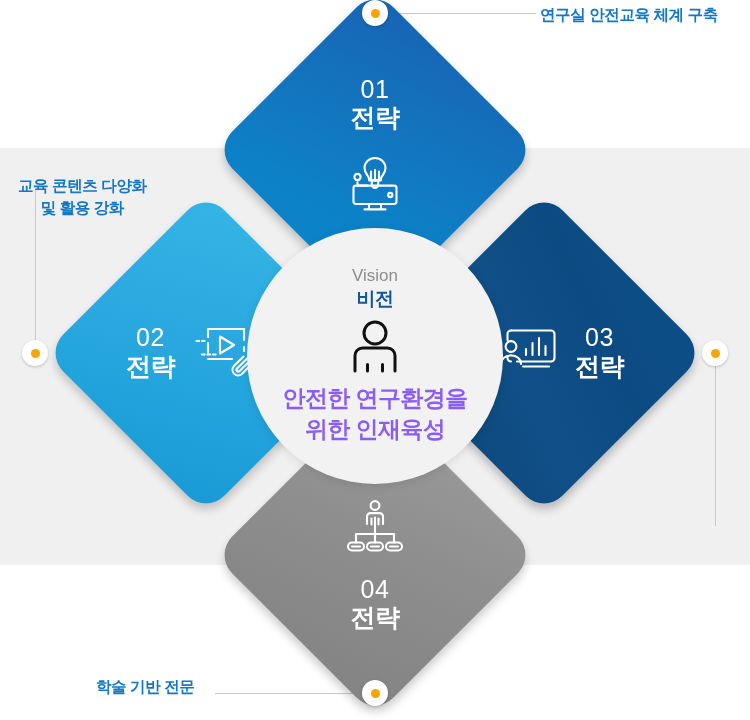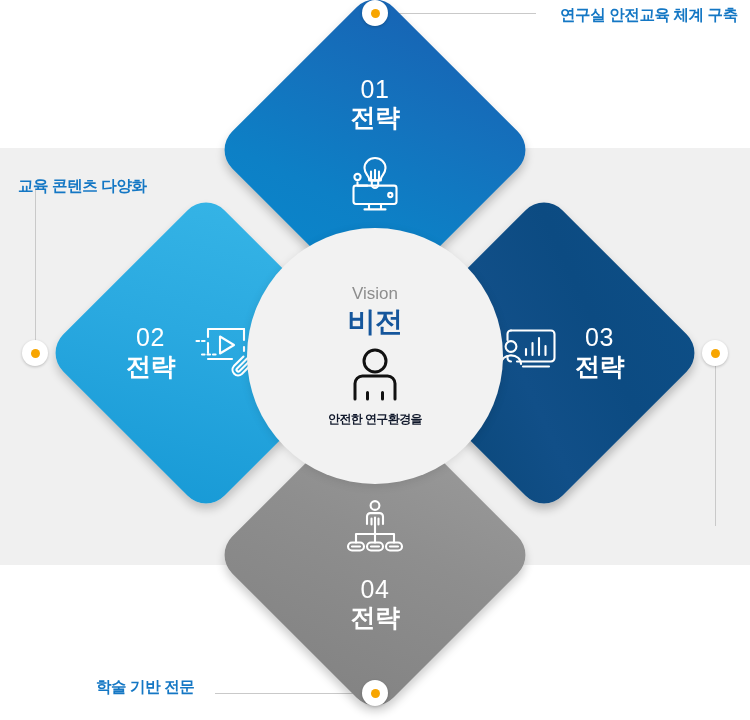--- a/index.html
+++ b/index.html
@@ -49,21 +49,21 @@
   
   .callout {
     position: absolute;
     color: #1477c4;
     font-size: 15.5px;
     font-weight: bold;
     line-height: 1.45;
     letter-spacing: -0.4px;
     white-space: nowrap;
   }
-  .callout.tr { left: 540px; top: 4px; text-align: left; margin-left: 20px; }
+  .callout.tr { left: 540px; top: 4px; text-align: left; }
   .callout.tl { left: 18px; top: 175px; text-align: center; }
   .callout.br { left: 628px; top: 536px; text-align: center; }
   .callout.bl { left: 96px; top: 676px; text-align: left; }
 
   
   .diamond {
     position: absolute;
     width: 228px; height: 228px;
     border-radius: 26px;
     transform: rotate(45deg);
@@ -140,29 +140,29 @@
     text-align: center;
   }
   .v-en {
     color: #8d8d8d;
     font-size: 17px;
     line-height: 1.1;
     margin-bottom: 2px;
   }
   .v-ko {
     color: #15569c;
-    font-size: 28px;
+    font-size: 19px;
     font-weight: bold;
     line-height: 1.2;
     letter-spacing: -0.5px;
   }
   .v-icon { margin: 8px 0 4px; display: block; }
   .v-desc {
-    color: #0f172a;
-    font-size: 12px;
+    color: #8b5cf6;
+    font-size: 23px;
     font-weight: bold;
     line-height: 1.35;
     letter-spacing: -0.6px;
   }
 </style>
 </head>
 <body>
 
 <div id="stage">
 
@@ -263,28 +263,30 @@
     <span class="v-en">Vision</span>
     <span class="v-ko">비전</span>
     <span class="v-icon">
       <svg width="54" height="56" viewBox="0 0 54 56" fill="none" stroke="#111111" stroke-width="3" stroke-linecap="round" stroke-linejoin="round">
         <circle cx="27" cy="14" r="11"></circle>
         <path d="M7 52V36.5A7.5 7.5 0 0 1 14.5 29h25A7.5 7.5 0 0 1 47 36.5V52"></path>
         <path d="M19.5 45.5V52M34.5 45.5V52"></path>
       </svg>
     </span>
     <span class="v-desc">안전한 연구환경을</span>
+    <span class="v-desc">위한 인재육성</span>
   </div>
 
   <div class="callout tr">
     <div>연구실 안전교육 체계 구축</div>
   </div>
 
   <div class="callout tl">
     <div>교육 콘텐츠 다양화</div>
+    <div>및 활용 강화</div>
   </div>
 
 
   <div class="callout bl">
     <div>학술 기반 전문</div>
   </div>
 
   <div class="dot" style="left:362px; top:0px;"></div>
   <div class="dot" style="left:22px; top:340px;"></div>
   <div class="dot" style="left:702px; top:340px;"></div>

